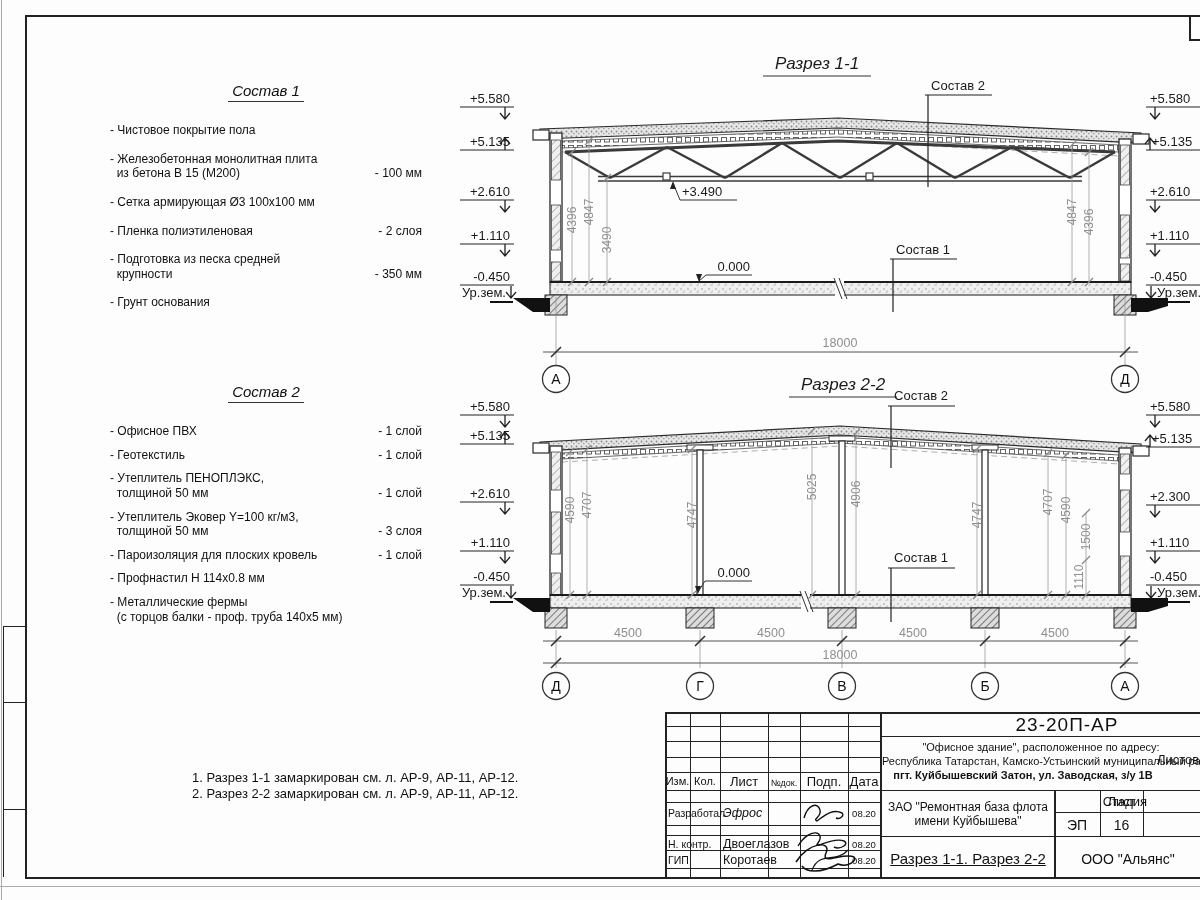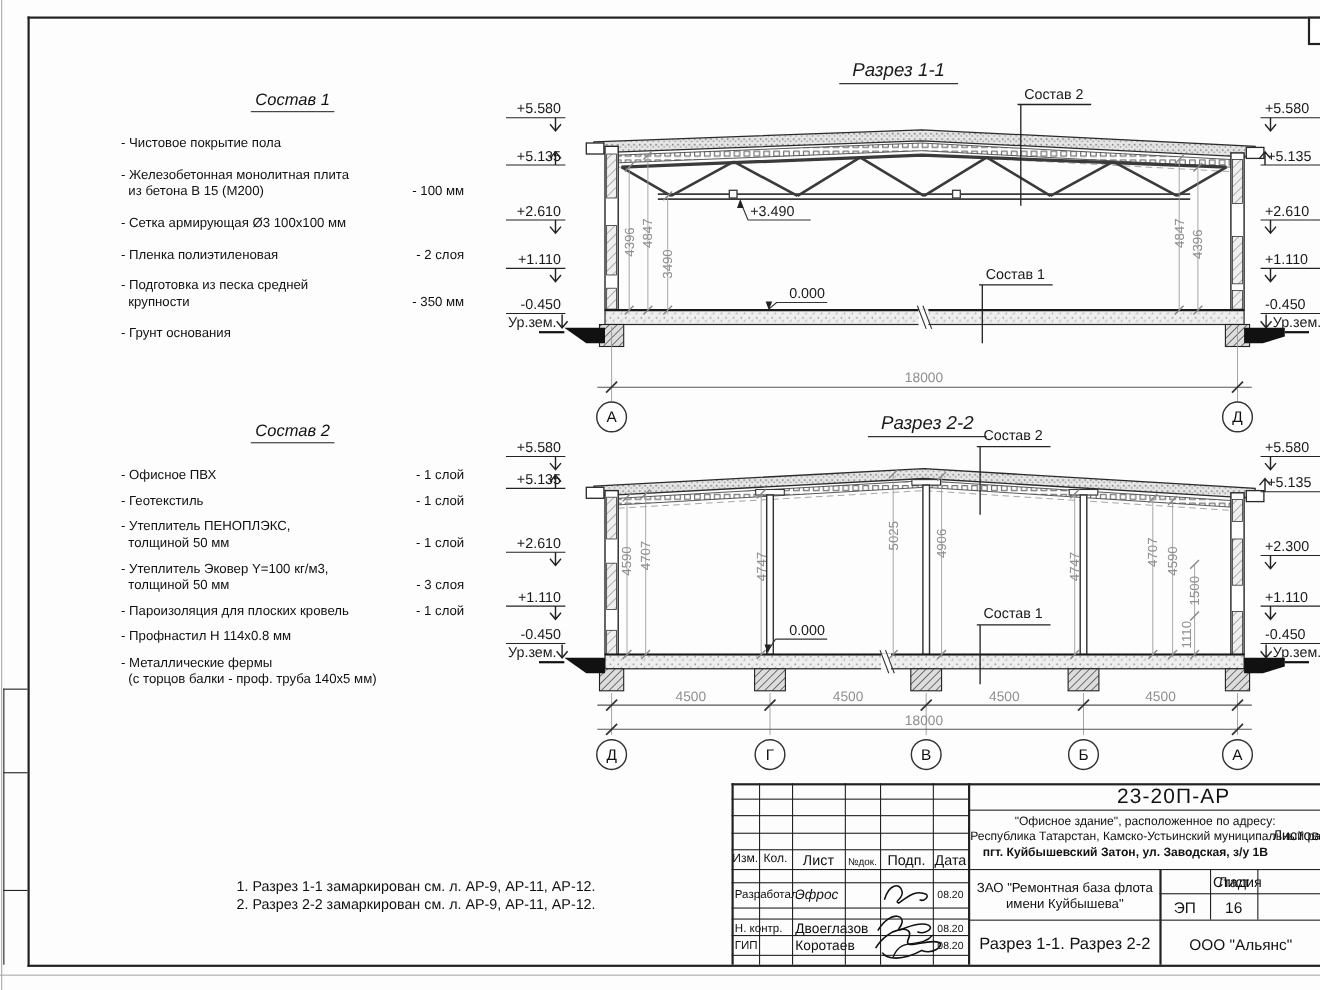--- a/index.html
+++ b/index.html
@@ -12,21 +12,21 @@
   .comp{position:absolute;width:312px;}
   .comp-title{text-align:center;font-style:italic;font-size:15px;margin-bottom:24px;}
   .comp-title span{border-bottom:1px solid #333;padding:0 4px 2px 4px;}
   .comp-item{display:flex;justify-content:space-between;align-items:flex-end;
              font-size:12px;line-height:1.22;}
   .ci-text{white-space:pre-line;}
   .ci-qty{white-space:nowrap;padding-left:8px;}
   .c1 .comp-item{margin-bottom:14px;}
   .c2 .comp-item{margin-bottom:9px;}
   
-  .notes{position:absolute;left:215px;top:770px;font-size:13px;line-height:1.22;margin-top:28px;}
+  .notes{position:absolute;left:192px;top:770px;font-size:13px;line-height:1.22;}
   
   .tb-text{position:absolute;font-size:12px;}
   .tb-center{text-align:center;}
   svg text{font-family:"Liberation Sans",sans-serif;}
   .doc-num{font-size:19px;letter-spacing:1px;}
   .corner-box{position:absolute;left:1189px;top:15px;width:16px;height:22px;
               border:2px solid #222;background:#fff;}
 </style>
 </head>
 <body>
@@ -504,15 +504,15 @@
   <div class="tb-text tb-center" style="left:882px;top:769px;width:282px;font-size:11px;font-weight:bold;">пгт. Куйбышевский Затон, ул. Заводская, з/у 1В</div>
   <div class="tb-text tb-center" style="left:882px;top:800px;width:172px;font-size:12px;">
     <div>ЗАО "Ремонтная база флота</div>
     <div>имени Куйбышева"</div>
   </div>
   <div class="tb-text tb-center" style="left:1054px;top:794px;width:46px;font-size:13px;padding-left:48px;">Стадия</div>
   <div class="tb-text tb-center" style="left:1100px;top:794px;width:43px;font-size:13px;">Лист</div>
   <div class="tb-text" style="left:1157px;top:752px;font-size:13px;white-space:nowrap;">Листов</div>
   <div class="tb-text tb-center" style="left:1054px;top:817px;width:46px;font-size:14px;">ЭП</div>
   <div class="tb-text tb-center" style="left:1100px;top:817px;width:43px;font-size:14px;">16</div>
-  <div class="tb-text tb-center" style="left:882px;top:850px;width:172px;font-size:15px;">Разрез 1-1. Разрез 2-2</div>
+  <div class="tb-text tb-center" style="left:882px;top:850px;width:172px;font-size:15px;text-decoration:underline;">Разрез 1-1. Разрез 2-2</div>
   <div class="tb-text tb-center" style="left:1056px;top:851px;width:144px;font-size:14px;">ООО "Альянс"</div>
 </div>
 
 </body></html>

